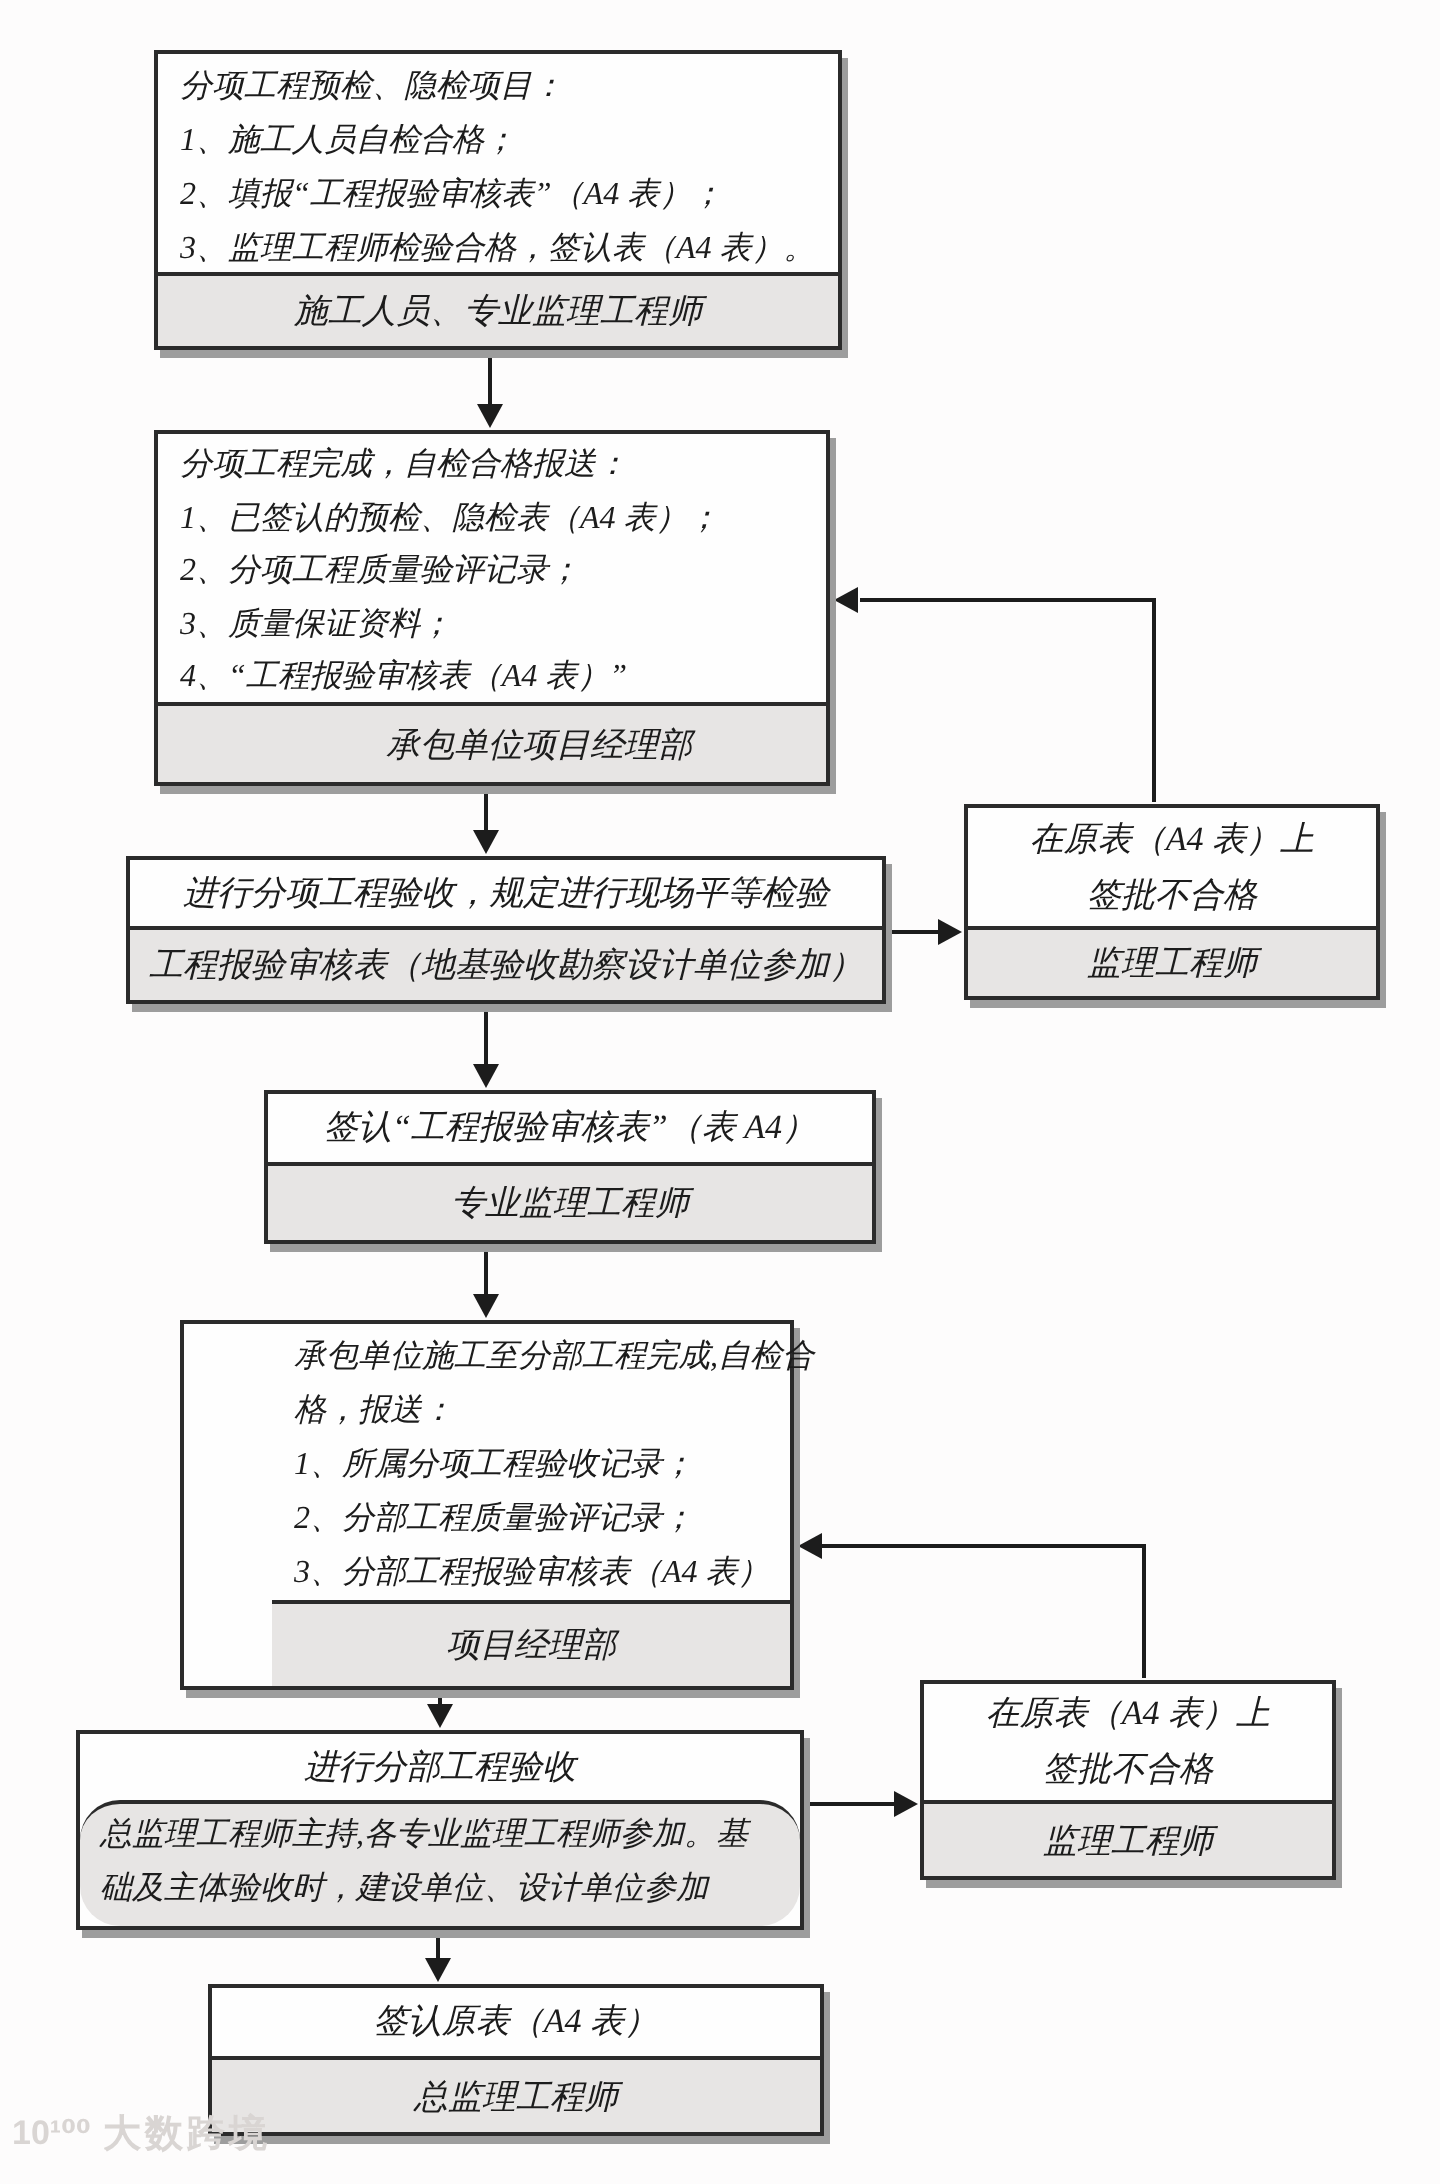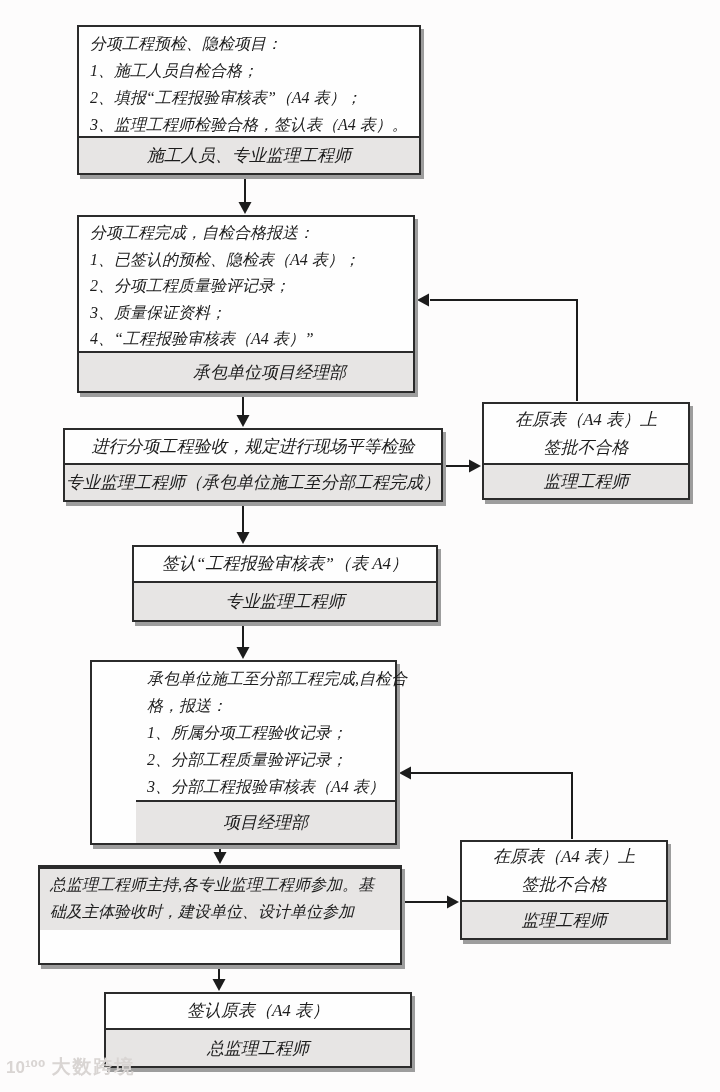--- a/index.html
+++ b/index.html
@@ -25,21 +25,21 @@
     display:flex; flex-direction:column; align-items:center; justify-content:center;
     font-size:17px; line-height:28px; text-align:center;
   }
   .footer {
     flex:none; border-top:2px solid #2b2b2b; background:#e7e5e4;
     display:flex; align-items:center; justify-content:center;
     font-size:17px; text-align:center;
   }
   .footer.multi {
     display:block; padding:2px 8px 0 10px;
-    font-size:16px; line-height:27px; text-align:left;
+    font-size:16px; line-height:27px; text-align:left;border-radius:20px;
   }
   .watermark {
     position:absolute; left:6px; top:1054px;
     color:#d9d5d3; font-size:19px; font-weight:bold;
     letter-spacing:2px; display:flex; align-items:center; gap:6px;
     font-family:"Liberation Sans","DejaVu Sans",sans-serif;
     justify-content:center;
   }
   .watermark .logo { font-size:17px; letter-spacing:0; }
 </style>
@@ -103,21 +103,21 @@
     <div class="footer" style="height:40px;padding-left:47px;">
       <span>承包单位项目经理部</span>
     </div>
   </div>
 
   <div class="box center-body" style="left:63px; top:428px; width:380px; height:74px;">
     <div class="body">
       <span>进行分项工程验收，规定进行现场平等检验</span>
     </div>
     <div class="footer" style="height:37px;">
-      <span>专业监理工程师（承包单位施工至分部工程完成）</span>
+      <span>工程报验审核表（地基验收勘察设计单位参加）</span>
     </div>
   </div>
 
   <div class="box center-body" style="left:482px; top:402px; width:208px; height:98px;">
     <div class="body">
       <span>在原表（A4 表）上</span>
       <span>签批不合格</span>
     </div>
     <div class="footer" style="height:35px;">
       <span>监理工程师</span>
@@ -150,20 +150,23 @@
     <div class="body">
       <span>在原表（A4 表）上</span>
       <span>签批不合格</span>
     </div>
     <div class="footer" style="height:38px;">
       <span>监理工程师</span>
     </div>
   </div>
 
   <div class="box center-body" style="left:38px; top:865px; width:364px; height:100px;">
+    <div class="body">
+      <span>进行分部工程验收</span>
+    </div>
     <div class="footer multi" style="height:63px;">
       <div>总监理工程师主持,各专业监理工程师参加。基</div>
       <div>础及主体验收时，建设单位、设计单位参加</div>
     </div>
   </div>
 
   <div class="box center-body" style="left:77px; top:992px; width:308px; height:76px;margin-left:27px;">
     <div class="body">
       <span>签认原表（A4 表）</span>
     </div>

